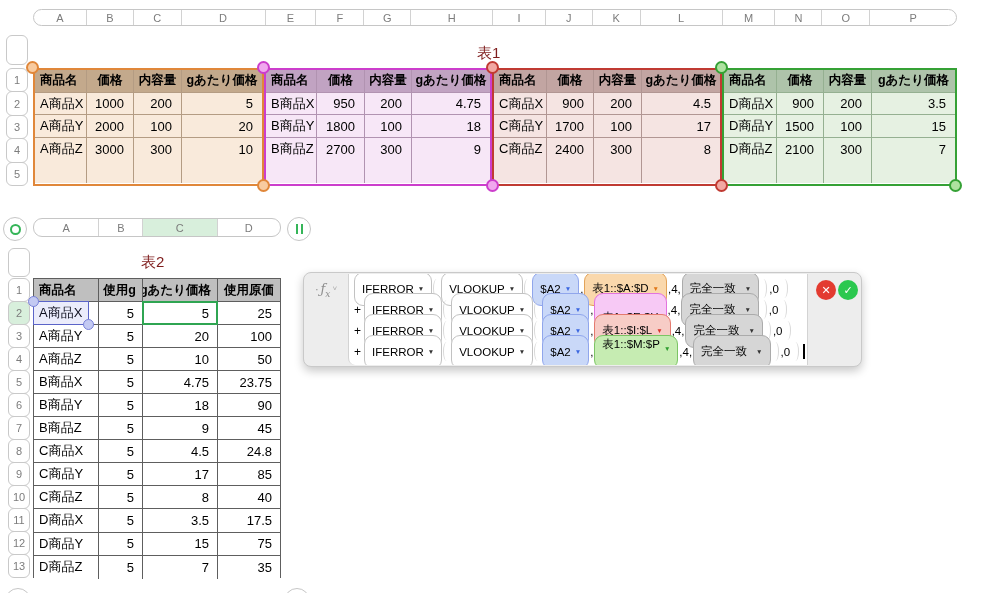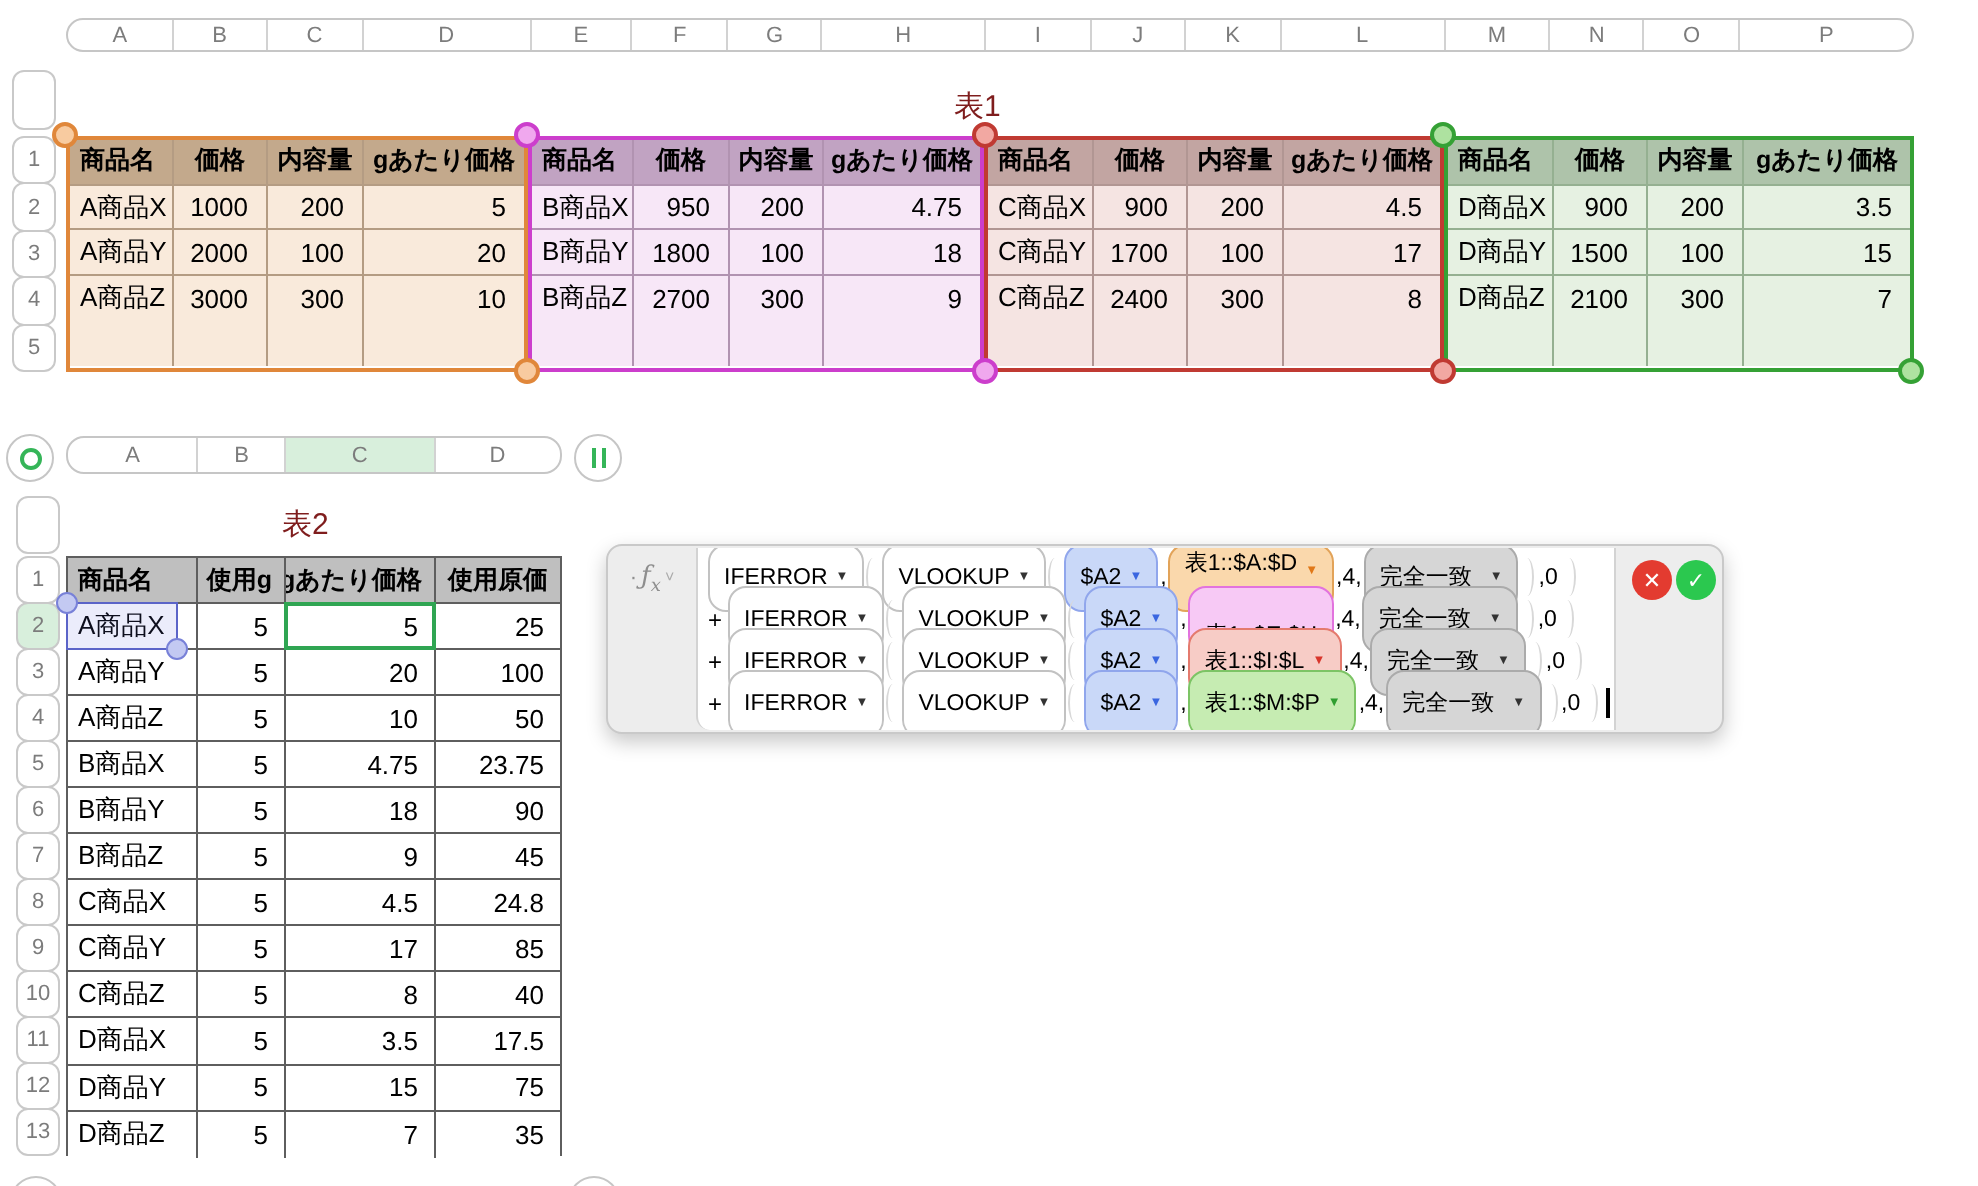--- a/index.html
+++ b/index.html
@@ -121,24 +121,24 @@
     border-left:1px solid #D3D3D3; border-right:1px solid #D3D3D3;
     border-radius:0 0 0 7px; padding:4px 0 0 5px; overflow:hidden; }
   .fline { height:21px; display:flex; align-items:center; white-space:nowrap; }
   .plus { font-size:12px; color:#000; margin-right:2px; width:8px; }
   .pill { display:inline-flex; align-items:center; gap:4px; height:17px;
     border-radius:9px; padding:16px 7px; font-size:11.5px; color:#000;
     background:#fff; border:1px solid #C2C2C2; }
   .pill .arr { font-size:6.5px; color:#333; }
   .pill.match { background:#D6D6D6; border-color:#ABABAB; gap:9px; }
   .pill.cellref { background:#C9D8F8; border-color:#90A6EC;justify-content:flex-end; } .pill.cellref .arr { color:#3A66E0; }
-  .pill.r0 { background:#FAD8AC; border-color:#E2A359;align-items:flex-end; } .pill.r0 .arr { color:#E07818; }
+  .pill.r0 { background:#FAD8AC; border-color:#E2A359; } .pill.r0 .arr { color:#E07818; }
   .pill.r1 { background:#F7C9F5; border-color:#E273DE;flex-direction:column; } .pill.r1 .arr { color:#B428C8; }
   .pill.r2 { background:#F7CCC6; border-color:#E47A6E;justify-content:flex-end; } .pill.r2 .arr { color:#D8352B; }
-  .pill.r3 { background:#C6ECB2; border-color:#7CC465; } .pill.r3 .arr { color:#2F9E30; }
+  .pill.r3 { background:#C6ECB2; border-color:#7CC465;align-items:flex-end; } .pill.r3 .arr { color:#2F9E30; }
   .par { width:7px; height:19px; margin:0 1px; }
   .po { border-left:1.5px solid #D8D8D8; border-radius:50%; }
   .pc { border-right:1.5px solid #D8D8D8; border-radius:50%; }
   .ftxt { font-size:11.5px; margin:0 1px; }
   .caret { width:1.5px; height:15px; background:#000; margin-left:3px; }
   .fbtn { position:absolute; top:7px; width:20px; height:20px; border-radius:50%;
     color:#fff; font-size:11px; font-weight:bold; display:flex; align-items:center; justify-content:center; }
   #btn-cancel { left:512px; background:#E33B30; }
   #btn-accept { left:534px; background:#2BC84F; }
 </style>

